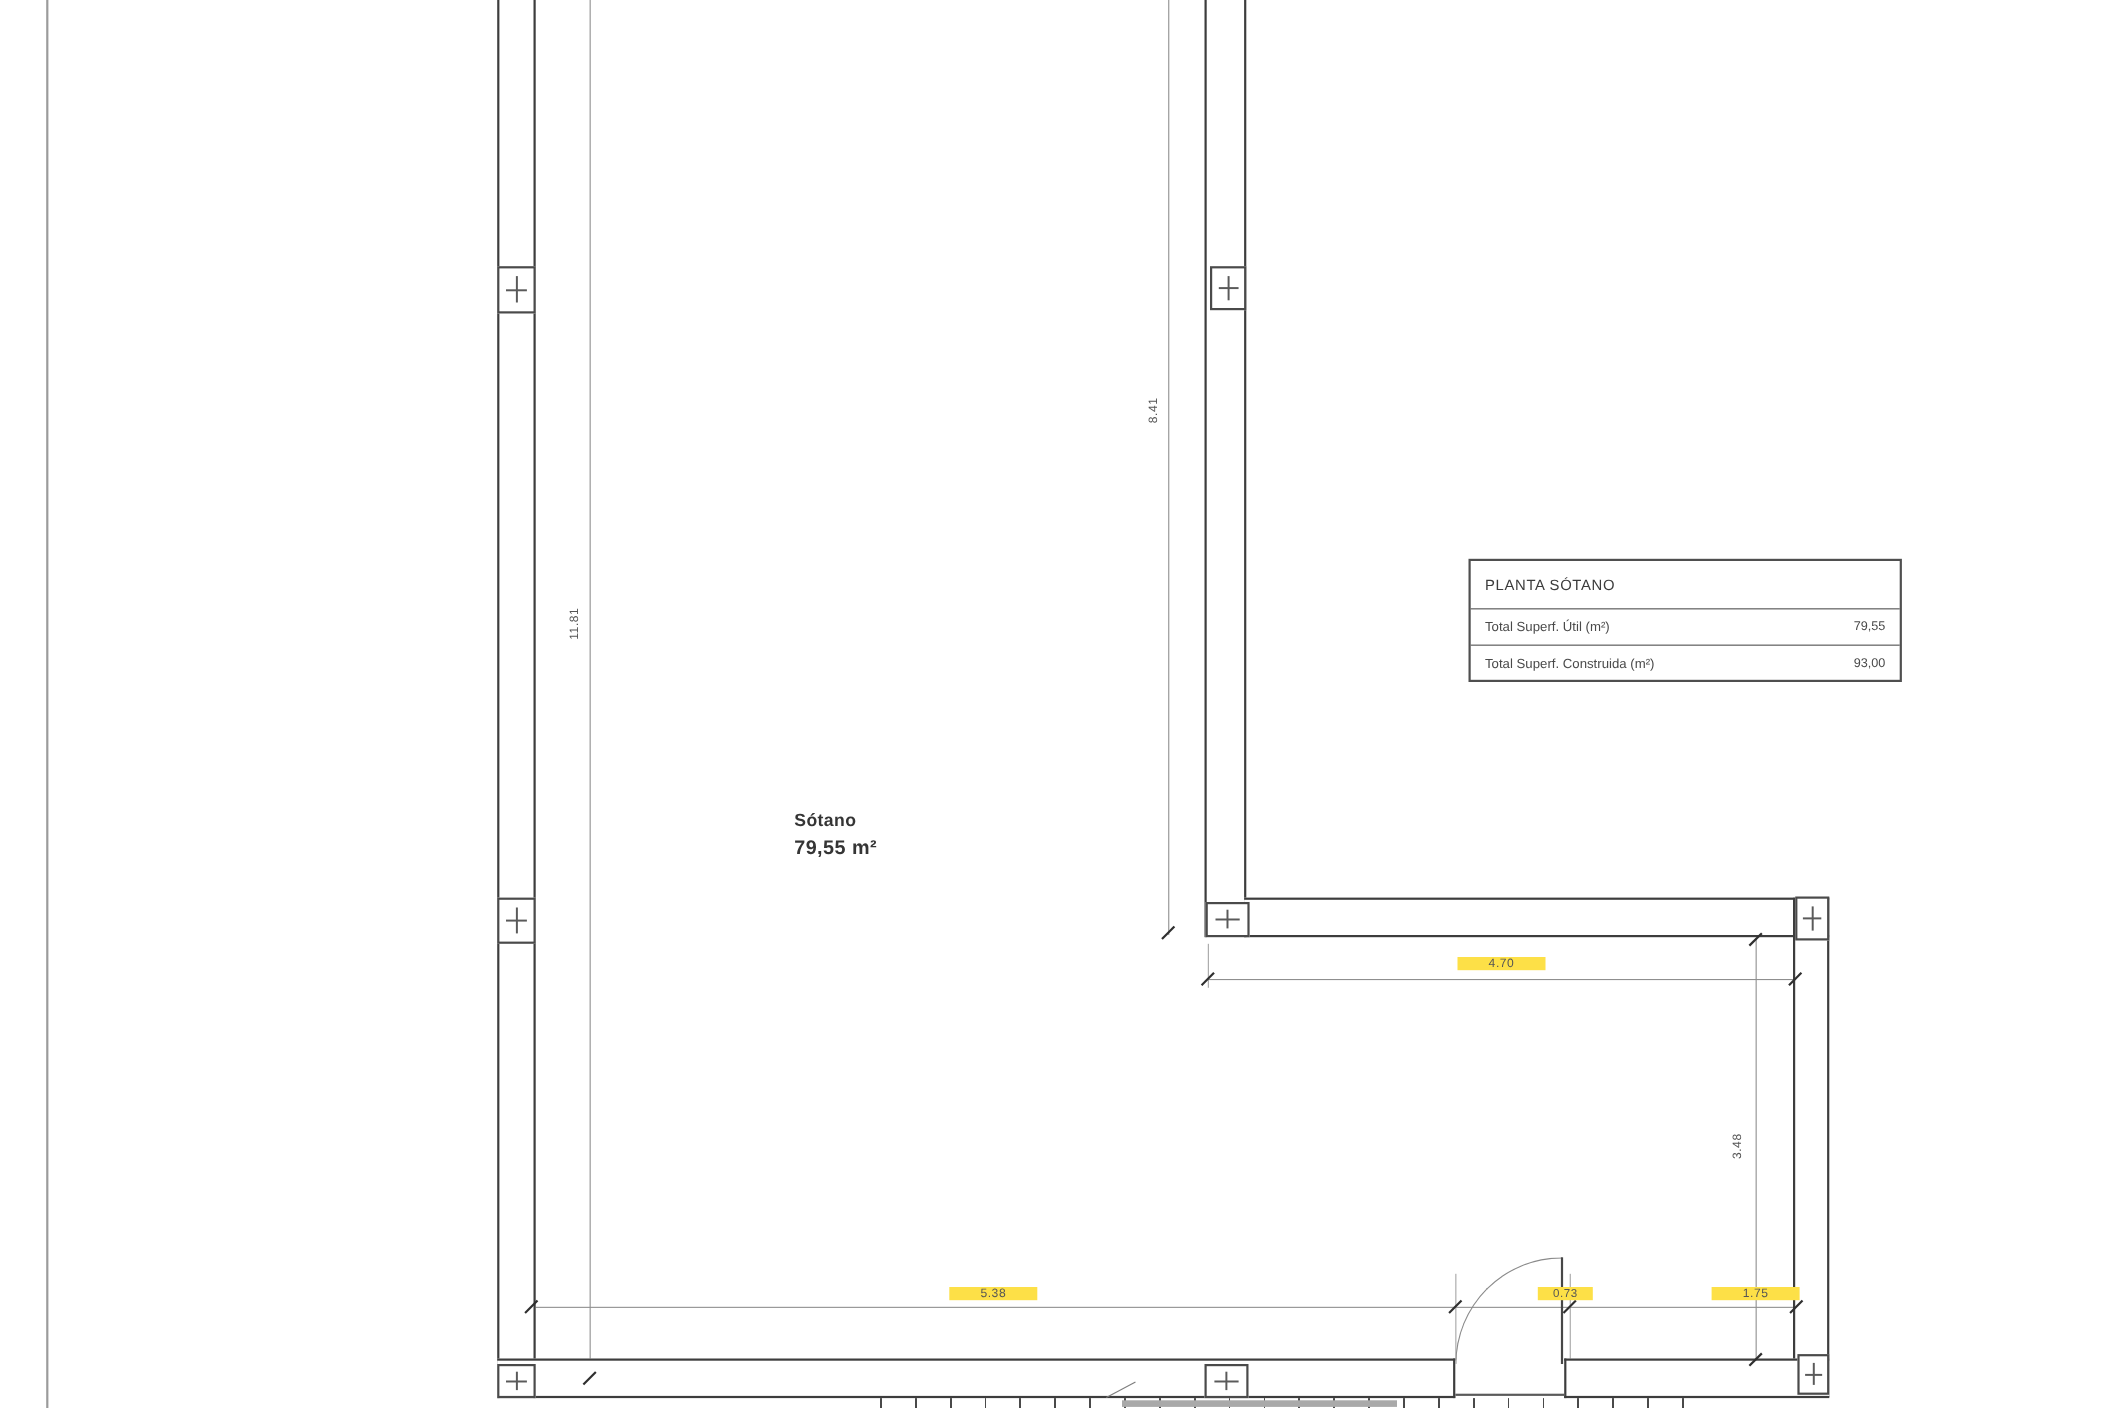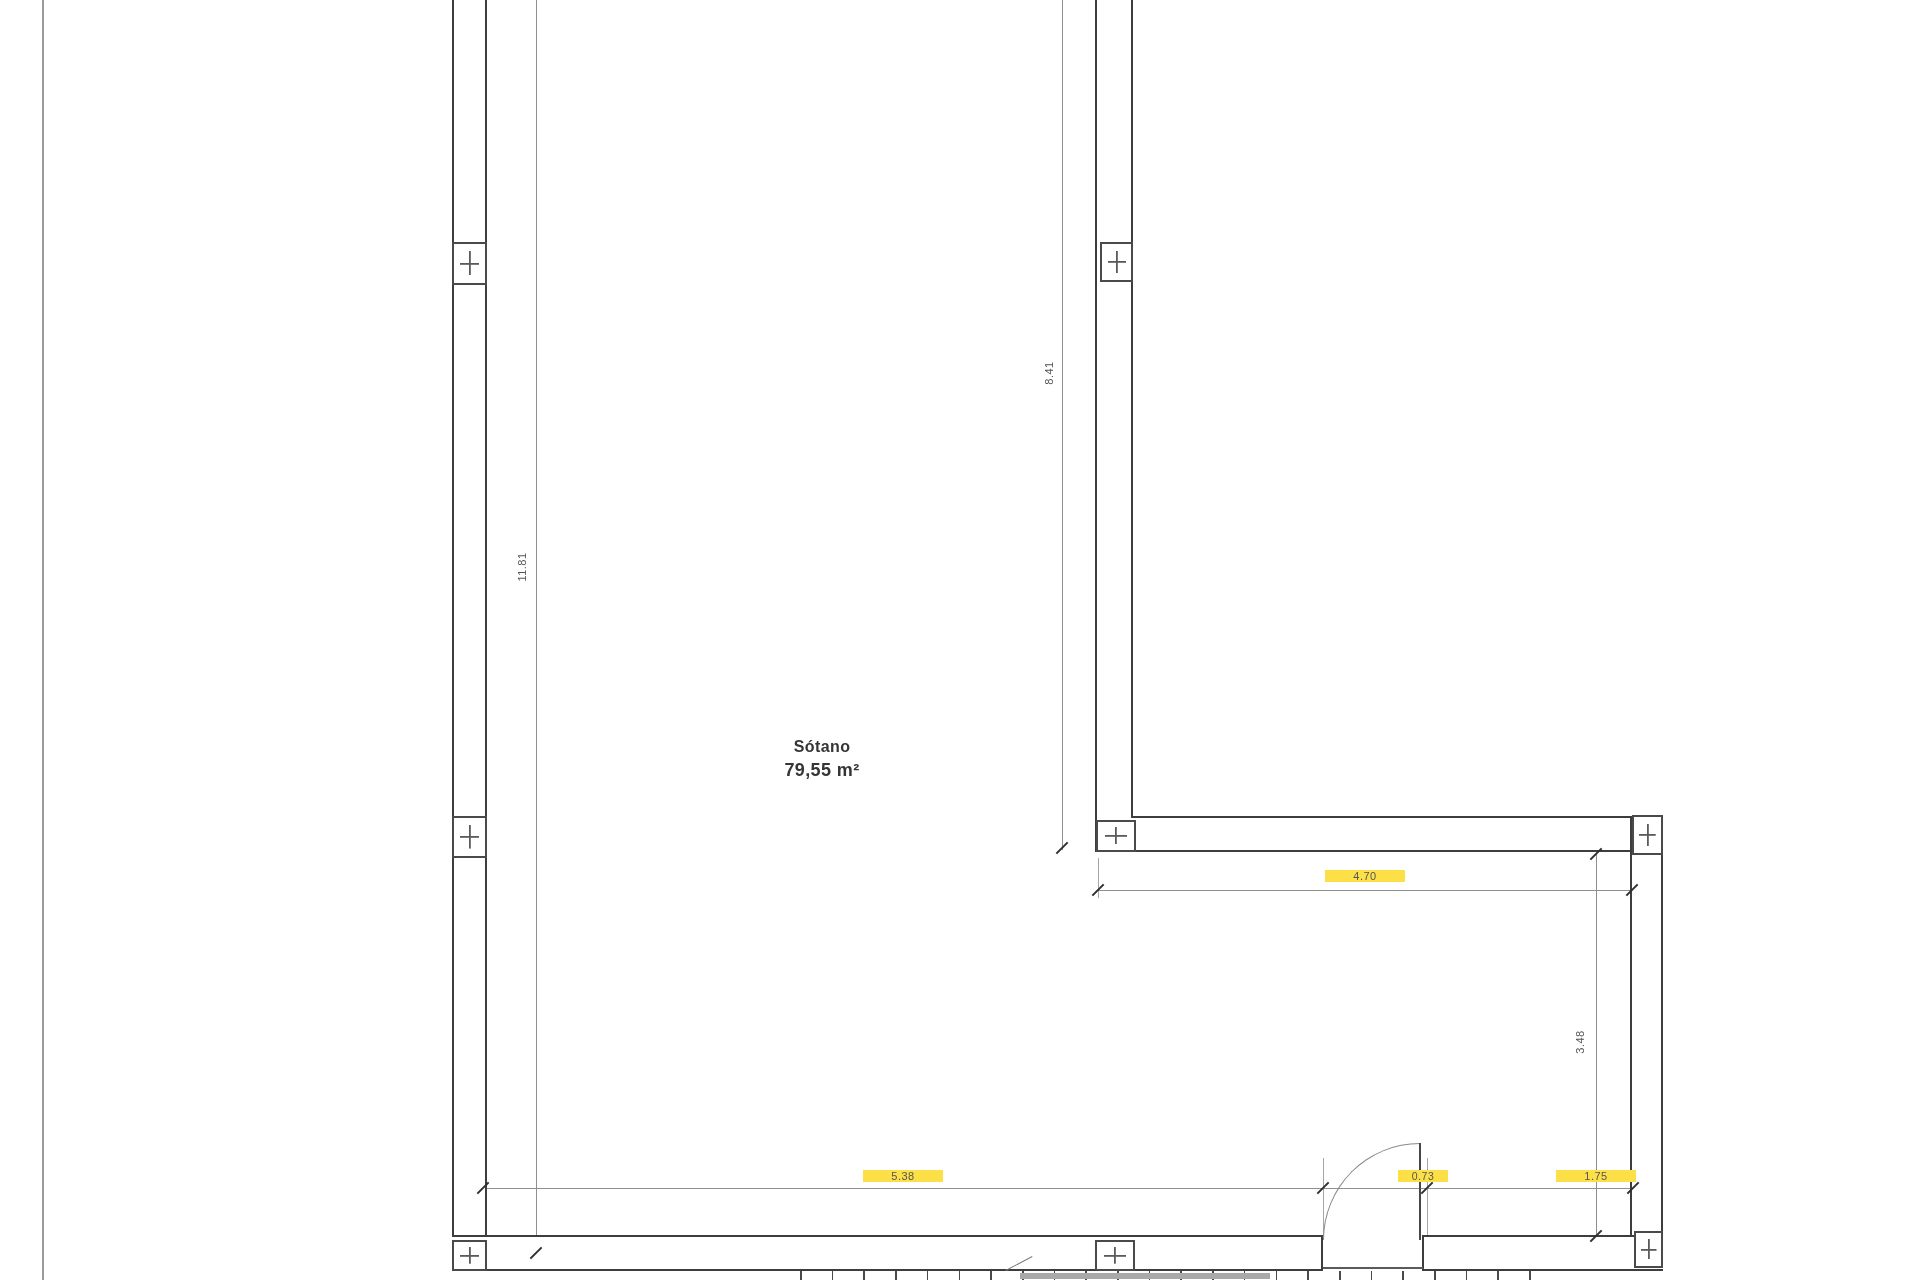--- a/index.html
+++ b/index.html
@@ -27,21 +27,21 @@
   
   .sumtable{position:absolute;left:1335px;top:508px;width:394px;height:112px;
             border:2.2px solid #4f4f4f;box-sizing:border-box;background:#fff;z-index:8;}
   .sumtable .ttl{height:43px;border-bottom:1.6px solid #4f4f4f;display:flex;align-items:center;
             padding-left:13px;font-size:13.5px;letter-spacing:.6px;color:#3c3c3c;}
   .sumtable .row{height:32px;display:flex;align-items:center;justify-content:space-between;
             padding:0 13px;font-size:12px;color:#4a4a4a;}
   .sumtable .row.sep{border-bottom:1.4px solid #4f4f4f;}
   .sumtable .val{font-size:11.5px;color:#4a4a4a;}
   
-  .roomlabel{position:absolute;left:722px;top:738px;width:200px;text-align:center;
+  .roomlabel{position:absolute;left:722px;top:738px;width:200px;
              color:#353535;z-index:7;}
   .roomlabel .nm{font-size:16px;font-weight:700;letter-spacing:.4px;}
   .roomlabel .ar{font-size:18px;font-weight:700;margin-top:4px;letter-spacing:.4px;}
   
   .doorleaf{position:absolute;width:0;border-left:2.5px solid #474747;}
   .doorarc{position:absolute;border-top:1.6px solid #8a8a8a;border-left:1.6px solid #8a8a8a;
            border-top-left-radius:100% 100%;box-sizing:border-box;}
   .threshold{position:absolute;height:2px;background:#5a5a5a;}
   
   .tickstrip{position:absolute;background:repeating-linear-gradient(90deg,#4a4a4a 0 1.6px,transparent 1.6px 31.7px);}
@@ -108,14 +108,25 @@
 
   <div class="tickstrip" style="left:800px;top:1271px;width:745px;height:9px;"></div>
   <div class="graybar" style="left:1020px;top:1273px;width:250px;height:6px;"></div>
   <div class="breakline" style="left:1004px;top:1263px;"></div>
 
   <div class="roomlabel">
     <div class="nm">Sótano</div>
     <div class="ar">79,55 m²</div>
   </div>
 
+  <div class="sumtable">
+    <div class="ttl">PLANTA SÓTANO</div>
+    <div class="row sep">
+      <span>Total Superf. Útil (m²)</span>
+      <span class="val">79,55</span>
+    </div>
+    <div class="row">
+      <span>Total Superf. Construida (m²)</span>
+      <span class="val">93,00</span>
+    </div>
+  </div>
 
 </div>
 
 </body></html>

